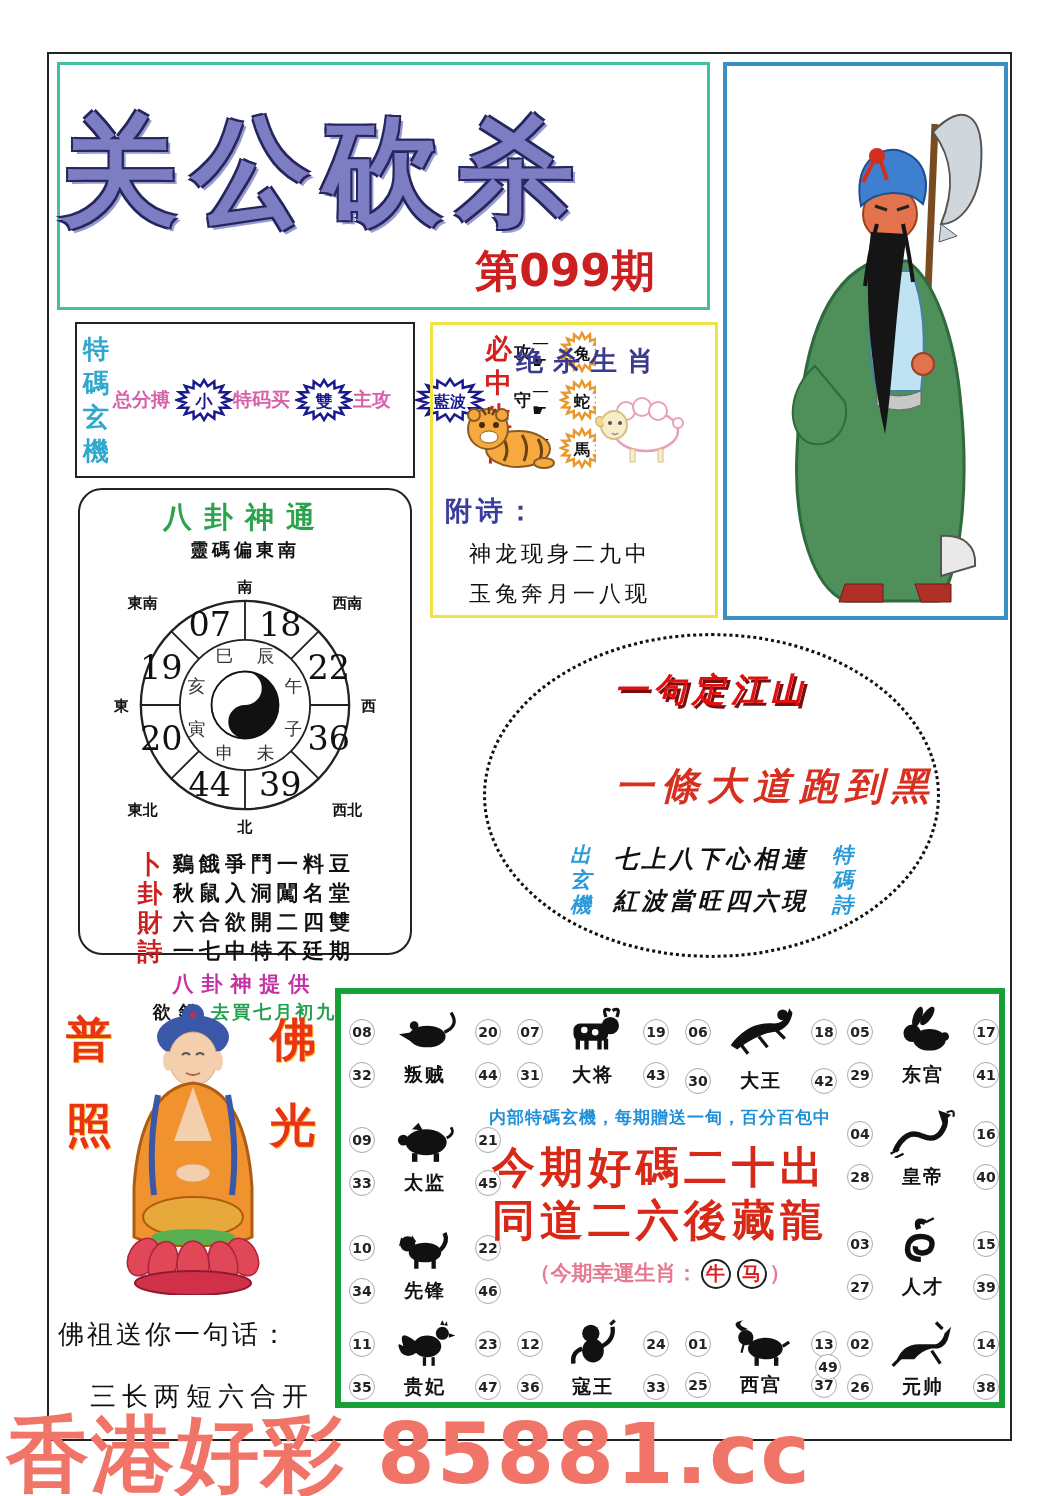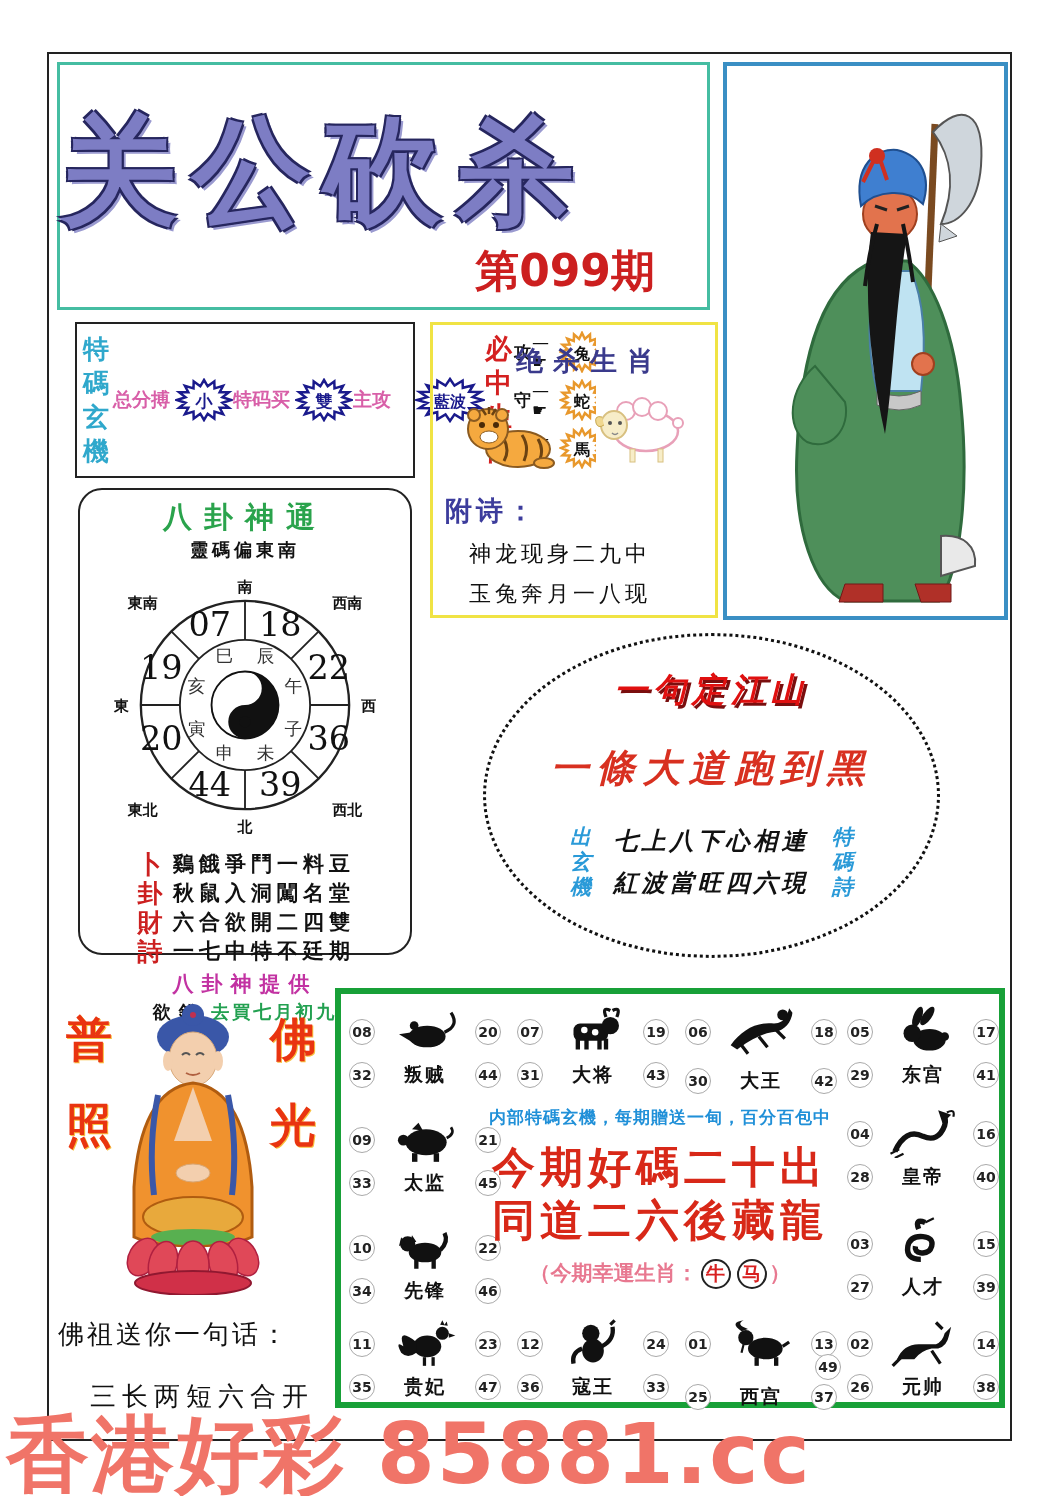--- a/index.html
+++ b/index.html
@@ -47,21 +47,21 @@
   .gua-col { width:30px; font-size:25px; font-weight:bold; color:#cc2020; line-height:29px; text-align:center; margin-right:8px; }
   .gua-lines { font-size:21px; font-weight:bold; color:#111; line-height:29px; letter-spacing:5px; }
   .provider { margin-top:4px; font-size:21px; font-weight:bold; color:#c232a2; letter-spacing:8px; }
   .money { margin-top:2px; font-size:18px; font-weight:bold; }
   .money .m1 { color:#111; letter-spacing:8px; }
   .money .m2 { color:#22a050; letter-spacing:3px; }
 
   
   .slogan { position:absolute; left:483px; top:633px; width:457px; height:325px; border:3px dotted #111; border-radius:50%; text-align:center;font-style:italic; }
   .slogan-title { margin-top:32px; font-size:33px; font-weight:900; color:#e01010; letter-spacing:6px; text-shadow:3px 3px 0 #7a0e0e; }
-  .slogan-main { margin-top:30px; font-size:38px; font-weight:bold; color:#d83020; letter-spacing:8px; }
+  .slogan-main { margin-top:48px; font-size:38px; font-weight:bold; color:#d83020; letter-spacing:8px;text-align:right; }
   .slogan-bottom { display:flex; justify-content:center; align-items:center; margin-top:26px; }
   .slogan-side { width:30px; font-size:21px; font-weight:bold; color:#2a9ad8; line-height:25px; }
   .slogan-lines { margin:0 18px; font-size:24px; font-weight:bold; color:#111; line-height:42px; letter-spacing:4px; }
 
   
   .buddha-sec { position:absolute; left:50px; top:985px; width:282px; height:455px; }
   .bud-char { position:absolute; font-size:46px; font-weight:900; color:#e93410; text-shadow:1px 1px 0 #f8c040; }
   .bud-line1 { position:absolute; left:8px; top:332px; font-size:26px; color:#111; letter-spacing:3px; }
   .bud-line2 { position:absolute; left:40px; top:394px; font-size:26px; color:#111; letter-spacing:6px; }
 
@@ -536,21 +536,21 @@
                 <ellipse cx="36" cy="30" rx="16" ry="10"></ellipse>
                 <circle cx="18" cy="20" r="7"></circle>
                 <path d="M14 14 Q2 6 16 4 Q8 8 20 12 Z"></path>
                 <path d="M16 26 L14 34" stroke="#111" stroke-width="2"></path>
                 <rect x="26" y="38" width="4" height="8"></rect>
                 <rect x="44" y="38" width="4" height="8"></rect>
                 <path d="M52 28 L58 24" stroke="#111" stroke-width="3"></path>
               </svg></span>
             <span class="numc">13</span>
           </div>
-          <div class="zrow" style="margin-top: 12px; align-items: center;">
+          <div class="zrow" style="margin-top: 0; align-items: center;">
             <span class="numc">25</span>
             <span class="zlabel">西宫</span>
             <span class="numc">37</span>
           </div>
           <span class="numc extra-num">49</span>
         </div>
         <div class="zcell" style="left: 506px; top: 322px;">
           <div class="zrow">
             <span class="numc">02</span>
             <span><svg width="72" height="52" viewBox="0 0 64 48" fill="#111">

